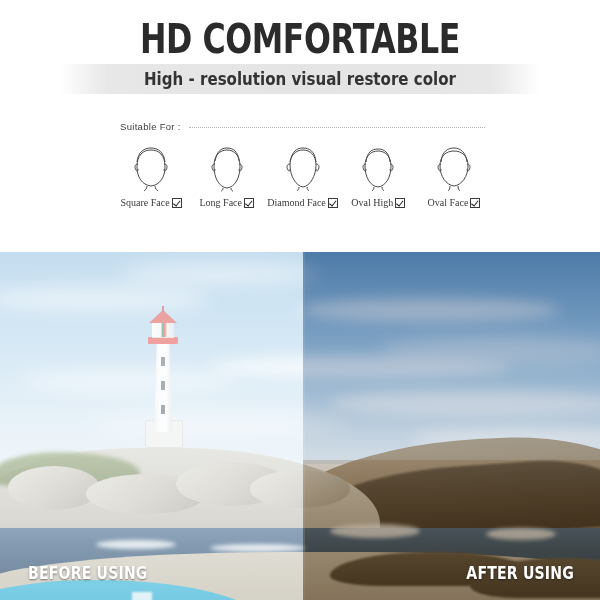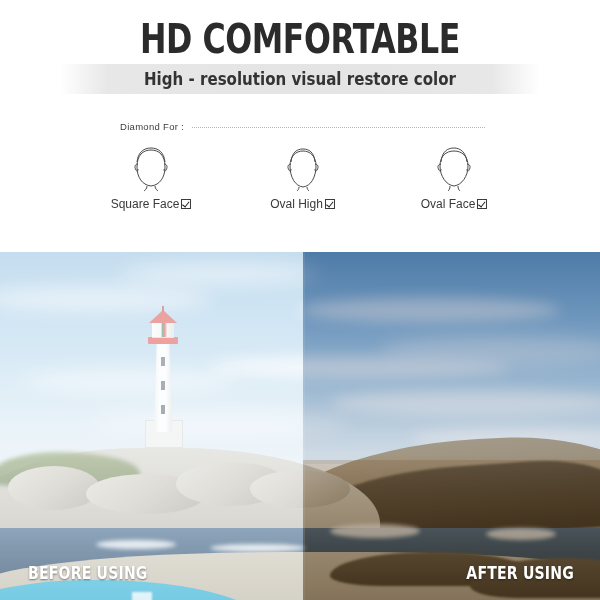--- a/index.html
+++ b/index.html
@@ -128,23 +128,23 @@
   .face-art svg { display: block; }
   .face-caption {
     margin-top: 4px;
     display: flex;
     align-items: center;
     justify-content: center;
     gap: 2px;
     white-space: nowrap;
   }
   .face-label {
-    font-size: 12px;
+    font-size: 10px;
     color: #3a3a3a;
-    font-family: Liberation Sans, sans-serif;
+    font-family: Liberation Serif, serif;
   }
   .face-check {
     width: 8px;
     height: 8px;
     border: 1px solid #3a3a3a;
     position: relative;
     display: inline-block;
     flex: none;
   }
   .face-check::after {
@@ -393,21 +393,21 @@
 
   <div class="header">
 
     <div class="subtitle-band"></div>
 
     <div class="title">HD COMFORTABLE</div>
 
     <div class="subtitle">High - resolution visual restore color</div>
 
     <div class="suitable-row">
-      <span class="suitable-label">Diamond For :</span>
+      <span class="suitable-label">Suitable For :</span>
       <span class="suitable-dots"></span>
     </div>
 
     <div class="faces">
 
       <div class="face-cell">
         <span class="face-art">
           <svg viewBox="0 0 52 48" width="52" height="48">
             <g fill="none" stroke="#4a4a4a" stroke-width="1">
               <path d="M12 22 C12 10 18 5 26 5 C34 5 40 10 40 22 C40 32 35 40 26 41 C17 40 12 32 12 22 Z"></path>
@@ -417,21 +417,55 @@
               <path d="M22 41 C22 44 20 45 19 46 M30 41 C30 44 32 45 33 46"></path>
             </g>
           </svg>
         </span>
         <span class="face-caption">
           <span class="face-label">Square Face</span>
           <span class="face-check"></span>
         </span>
       </div>
 
-
+      <div class="face-cell">
+        <span class="face-art">
+          <svg viewBox="0 0 52 48" width="52" height="48">
+            <g fill="none" stroke="#4a4a4a" stroke-width="1">
+              <path d="M13 21 C13 10 19 5 26 5 C33 5 39 10 39 21 C39 33 34 42 26 43 C18 42 13 33 13 21 Z"></path>
+              <path d="M14 16 C16 6 20 3 26 3 C32 3 37 6 38 16"></path>
+              <path d="M14 19 C11 19 10 22 12 25 C13 27 14 26 14 24"></path>
+              <path d="M38 19 C41 19 42 22 40 25 C39 27 38 26 38 24"></path>
+              <path d="M22 43 C22 45 21 46 20 46 M30 43 C30 45 31 46 32 46"></path>
+            </g>
+          </svg>
+        </span>
+        <span class="face-caption">
+          <span class="face-label">Long Face</span>
+          <span class="face-check"></span>
+        </span>
+      </div>
+
+      <div class="face-cell">
+        <span class="face-art">
+          <svg viewBox="0 0 52 48" width="52" height="48">
+            <g fill="none" stroke="#4a4a4a" stroke-width="1">
+              <path d="M13 20 C13 10 19 5 26 5 C33 5 39 10 39 20 C39 31 33 41 26 42 C19 41 13 31 13 20 Z"></path>
+              <path d="M13 17 C15 6 20 3 26 3 C32 3 38 6 39 17"></path>
+              <path d="M13 19 C10 19 9 22 11 25 C12 27 13 26 13 24"></path>
+              <path d="M39 19 C42 19 43 22 41 25 C40 27 39 26 39 24"></path>
+              <path d="M22 42 C22 44 21 45 20 46 M30 42 C30 44 31 45 32 46"></path>
+            </g>
+          </svg>
+        </span>
+        <span class="face-caption">
+          <span class="face-label">Diamond Face</span>
+          <span class="face-check"></span>
+        </span>
+      </div>
 
       <div class="face-cell">
         <span class="face-art">
           <svg viewBox="0 0 52 48" width="52" height="48">
             <g fill="none" stroke="#4a4a4a" stroke-width="1">
               <path d="M13 21 C13 11 19 6 26 6 C33 6 39 11 39 21 C39 32 34 41 26 42 C18 41 13 32 13 21 Z"></path>
               <path d="M14 17 C15 7 20 4 26 4 C32 4 37 7 38 17"></path>
               <path d="M14 19 C11 19 10 22 12 25 C13 27 14 26 14 24"></path>
               <path d="M38 19 C41 19 42 22 40 25 C39 27 38 26 38 24"></path>
               <path d="M22 42 C22 44 21 45 20 46 M30 42 C30 44 31 45 32 46"></path>

